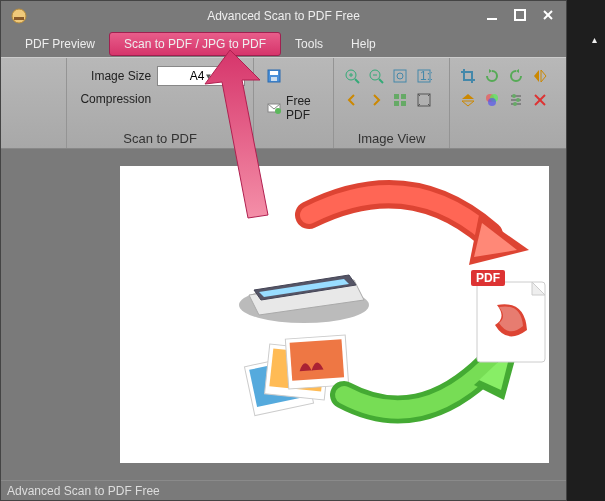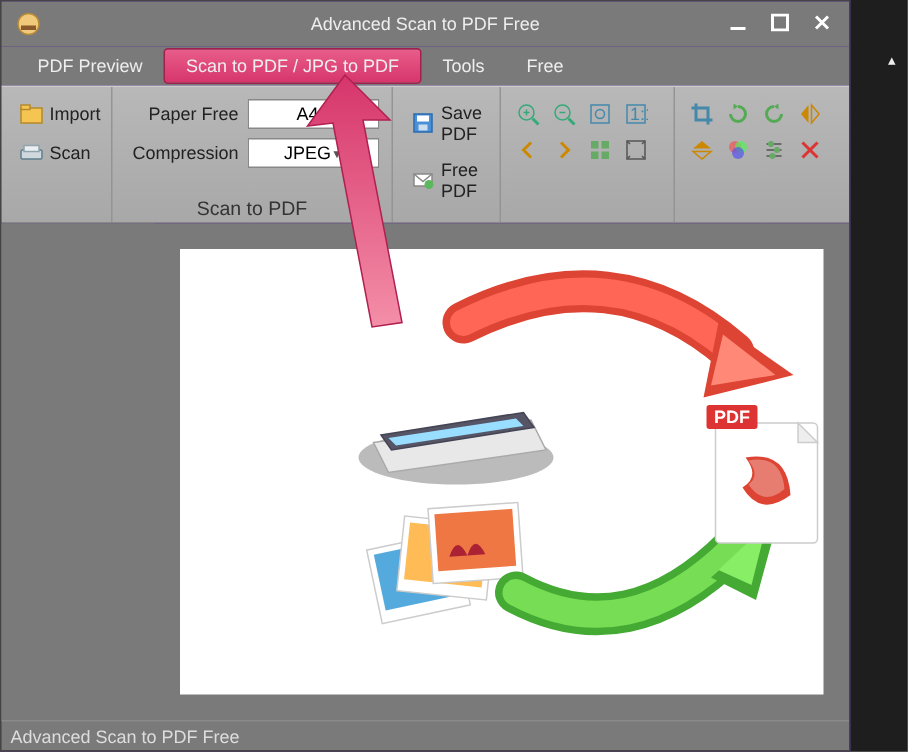--- a/index.html
+++ b/index.html
@@ -63,81 +63,56 @@
             <line x1="10" y1="2" x2="2" y2="10" stroke="#fff" stroke-width="2"></line>
           </svg>
         </div>
     </div>
   </div>
 
   <div class="menubar">
     <div class="menu-item"><span>PDF Preview</span></div>
     <div class="menu-item active"><span>Scan to PDF / JPG to PDF</span></div>
     <div class="menu-item"><span>Tools</span></div>
-    <div class="menu-item"><span>Free</span></div>
+    <div class="menu-item"><span>Help</span></div>
     <span class="chevron-up">▴</span>
   </div>
 
   <div class="ribbon">
 
     <div class="ribbon-group" style="width:74px">
-      <div class="rg-top">
-        <div class="btn-small">
-          <span class="ic">
-              <svg width="16" height="16">
-                <rect x="1" y="4" width="14" height="10" fill="#f5c451" stroke="#b58a2a"></rect>
-                <rect x="1" y="2" width="6" height="3" fill="#f5c451" stroke="#b58a2a"></rect>
-              </svg>
-            </span>
-          <span>Import</span>
-        </div>
-        <div class="btn-small">
-          <span class="ic">
-              <svg width="16" height="16">
-                <rect x="1" y="6" width="14" height="6" rx="1" fill="#cfd8dc" stroke="#607d8b"></rect>
-                <rect x="3" y="3" width="10" height="4" fill="#eceff1" stroke="#90a4ae"></rect>
-              </svg>
-            </span>
-          <span>Scan</span>
-        </div>
-      </div>
       <div class="ribbon-group-label">&nbsp;</div>
     </div>
 
     <div class="ribbon-group" style="width:194px">
       <div class="rg-top">
         <div class="form-row">
-          <label>Paper Free</label>
+          <label>Image Size</label>
           <div class="dropdown">
             <span>A4</span>
             <span class="caret">▼</span>
           </div>
         </div>
         <div class="form-row">
           <label>Compression</label>
-          <div class="dropdown">
-            <span>JPEG</span>
-            <span class="caret">▼</span>
-          </div>
         </div>
       </div>
       <div class="ribbon-group-label">Scan to PDF</div>
     </div>
 
     <div class="ribbon-group" style="width:90px">
       <div class="rg-top">
         <div class="btn-small">
           <span class="ic">
               <svg width="16" height="16">
                 <rect x="2" y="2" width="12" height="12" fill="#4a90d9" stroke="#2a6bb0"></rect>
                 <rect x="4" y="3" width="8" height="4" fill="#fff"></rect>
                 <rect x="5" y="9" width="6" height="4" fill="#cde"></rect>
               </svg>
             </span>
-          <span>Save PDF</span>
         </div>
         <div class="btn-small">
           <span class="ic">
               <svg width="16" height="16">
                 <rect x="2" y="4" width="12" height="8" fill="#fff" stroke="#888"></rect>
                 <path d="M2 4 L8 9 L14 4" fill="none" stroke="#888"></path>
                 <circle cx="12" cy="11" r="3" fill="#5cb85c"></circle>
               </svg>
             </span>
           <span>Free PDF</span>
@@ -193,20 +168,21 @@
               <rect x="9" y="9" width="5" height="5" fill="#6a6"></rect>
             </svg>
           </div>
         <div class="ic-btn">
             <svg width="16" height="16">
               <rect x="2" y="2" width="12" height="12" fill="none" stroke="#555"></rect>
               <path d="M4 4 L2 2 M12 4 L14 2 M4 12 L2 14 M12 12 L14 14" stroke="#555"></path>
             </svg>
           </div>
       </div>
+      <div class="ribbon-group-label">Image View</div>
     </div>
 
     <div class="ribbon-group" style="flex:1;border-right:none">
       <div class="ribbon-icons" style="width:100px">
         <div class="ic-btn">
             <svg width="16" height="16">
               <path d="M4 1 L4 12 L15 12 M1 4 L12 4 L12 15" fill="none" stroke="#48a" stroke-width="2"></path>
             </svg>
           </div>
         <div class="ic-btn">

